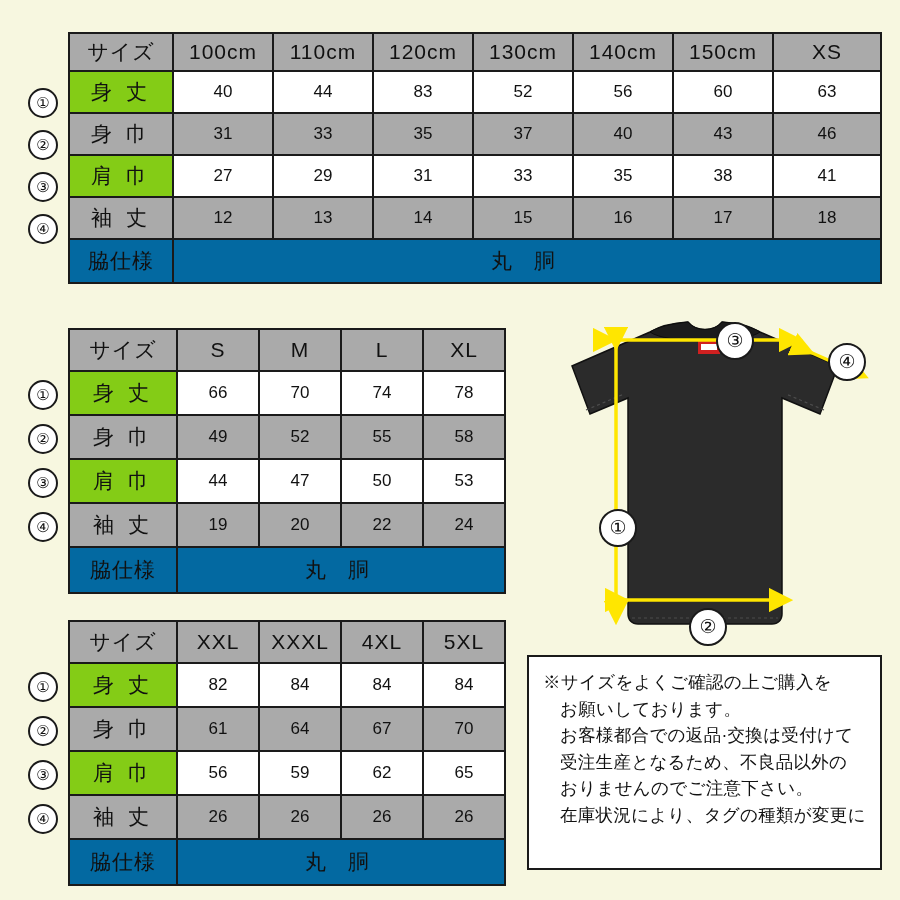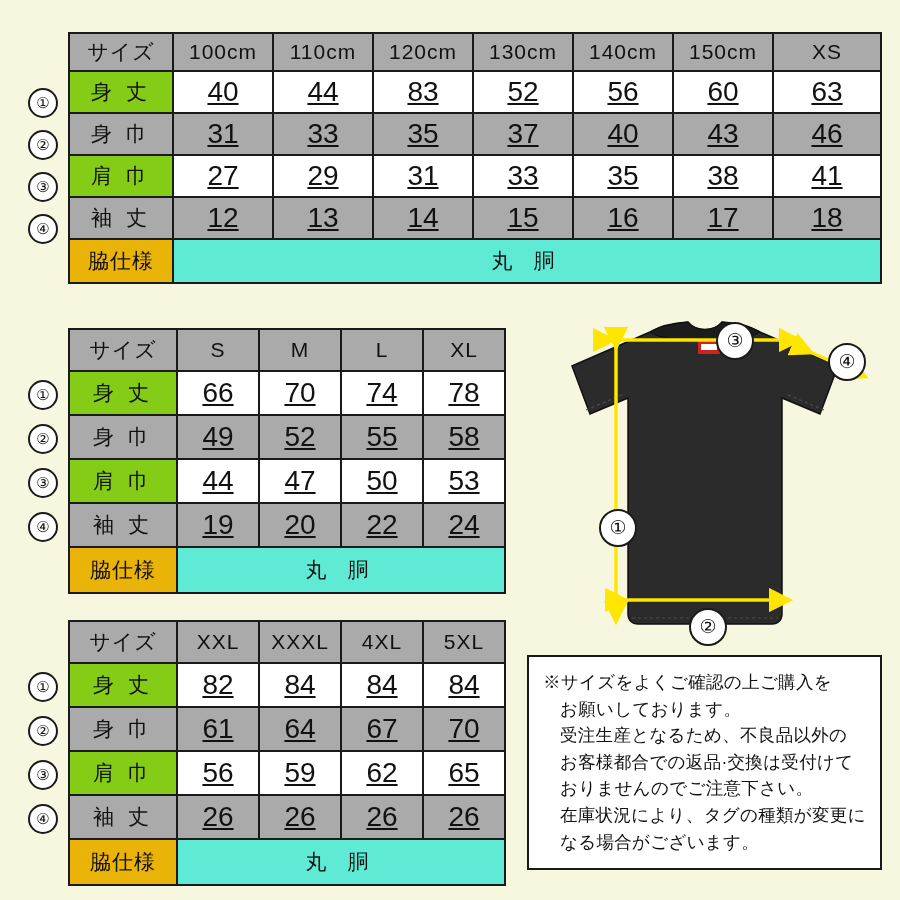--- a/index.html
+++ b/index.html
@@ -41,35 +41,33 @@
     letter-spacing: 1px;
   }
   .lbl-cell {
     background: #84cc16;
     font-size: 21px;
     letter-spacing: 4px;
     padding-left: 6px;
   }
   .val-cell {
     background: #ffffff;
-    font-size: 28px;
-    text-decoration: underline;
+    font-size: 17px;
   }
   .shade td.val-cell, .shade td.lbl-cell { background: #aaaaaa; }
   .shade td.lbl-cell { background: #aaaaaa; }
   .waki-label {
-    background: #eab308;
+    background: #0369a1;
     font-size: 21px;
     letter-spacing: 1px;
   }
   .waki-value {
-    background: #5eead4;
+    background: #0369a1;
     font-size: 21px;
     letter-spacing: 8px;
-    font-family: Liberation Serif, serif;
   }
 
   
   .circ {
     position: absolute;
     width: 26px; height: 26px;
     border: 2px solid #1a1a1a;
     border-radius: 50%;
     background: #fff;
     font-size: 15px;
@@ -344,20 +342,19 @@
 
     <div class="marker" style="left:196px; top:4px;">③</div>
     <div class="marker" style="left:308px; top:25px;">④</div>
     <div class="marker" style="left:79px; top:191px;">①</div>
     <div class="marker" style="left:169px; top:290px;">②</div>
   </div>
 
   <div class="notice">
     <p>※サイズをよくご確認の上ご購入を</p>
     <p class="indent">お願いしております。</p>
+    <p class="indent">お客様都合での返品·交換は受付けて</p>
     <p class="indent">受注生産となるため、不良品以外の</p>
-    <p class="indent">お客様都合での返品·交換は受付けて</p>
     <p class="indent">おりませんのでご注意下さい。</p>
     <p class="indent">在庫状況により、タグの種類が変更に</p>
-    <p class="indent">なる場合がございます。</p>
   </div>
 
 </div>
 
 </body></html>

